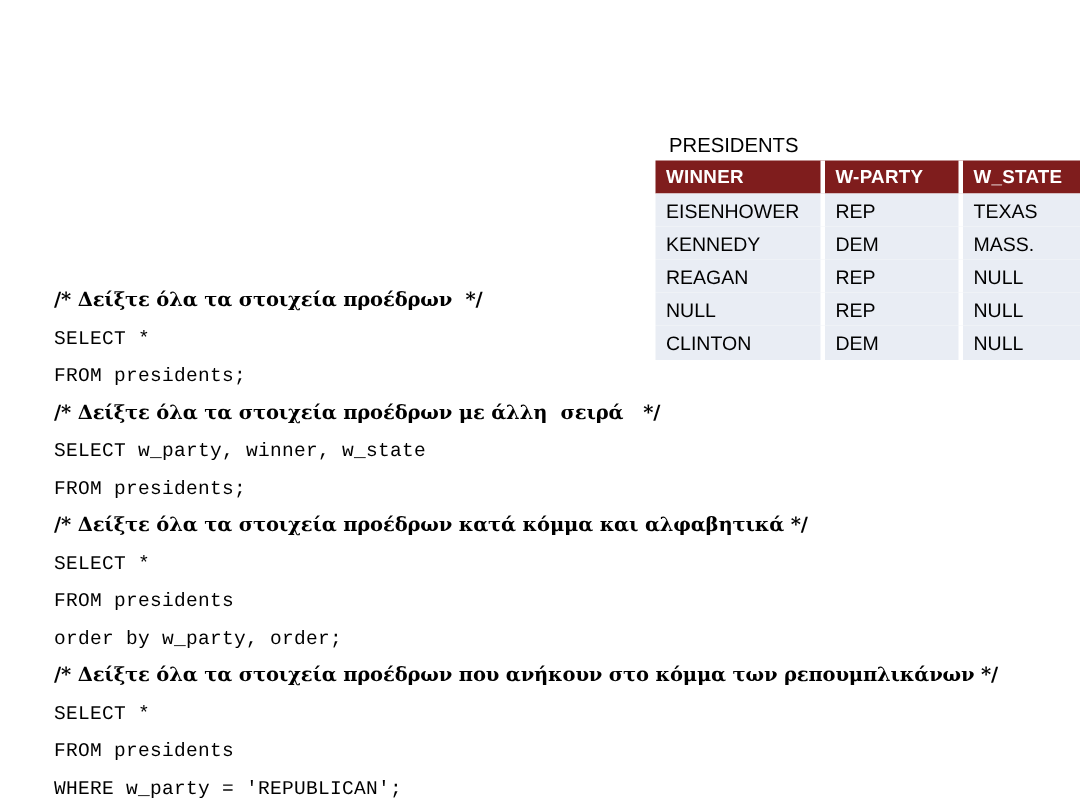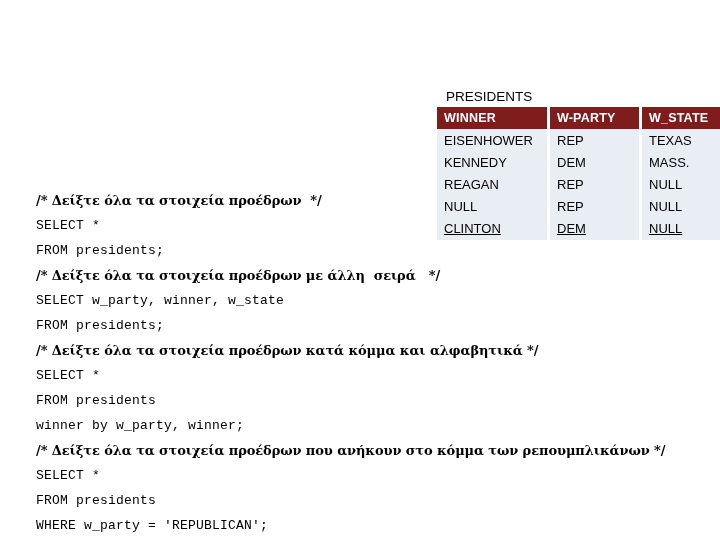--- a/index.html
+++ b/index.html
@@ -98,38 +98,38 @@
     color: #000000;
     font-family: "Liberation Sans", sans-serif;
     font-size: 13px;
     text-align: left;
     padding: 1px 0 1px 7px;
     height: 20px;
     white-space: nowrap;
     border-right: 3px solid #ffffff;
   }
   table.presidents td.last { border-right: none; }
-  table.presidents tr.last-row td { padding-bottom: 2px; text-decoration: underline; }
+  table.presidents tr.last-row td { padding-bottom: 2px; }
 </style>
 </head>
 <body>
 
 <div id="page">
 
   <div class="code-area" id="code-area">
       <div class="code-line comment">/* Δείξτε όλα τα στοιχεία προέδρων  */</div>
       <div class="code-line sql">SELECT *</div>
       <div class="code-line sql">FROM presidents;</div>
       <div class="code-line comment">/* Δείξτε όλα τα στοιχεία προέδρων με άλλη  σειρά   */</div>
       <div class="code-line sql">SELECT w_party, winner, w_state</div>
       <div class="code-line sql">FROM presidents;</div>
       <div class="code-line comment">/* Δείξτε όλα τα στοιχεία προέδρων κατά κόμμα και αλφαβητικά */</div>
       <div class="code-line sql">SELECT *</div>
       <div class="code-line sql">FROM presidents</div>
-      <div class="code-line sql">winner by w_party, winner;</div>
+      <div class="code-line sql">order by w_party, order;</div>
       <div class="code-line comment">/* Δείξτε όλα τα στοιχεία προέδρων που ανήκουν στο κόμμα των ρεπουμπλικάνων */</div>
       <div class="code-line sql">SELECT *</div>
       <div class="code-line sql">FROM presidents</div>
       <div class="code-line sql">WHERE w_party = 'REPUBLICAN';</div>
     </div>
 
   <div class="table-wrap">
     <div class="table-title">PRESIDENTS</div>
 
     <table class="presidents">

